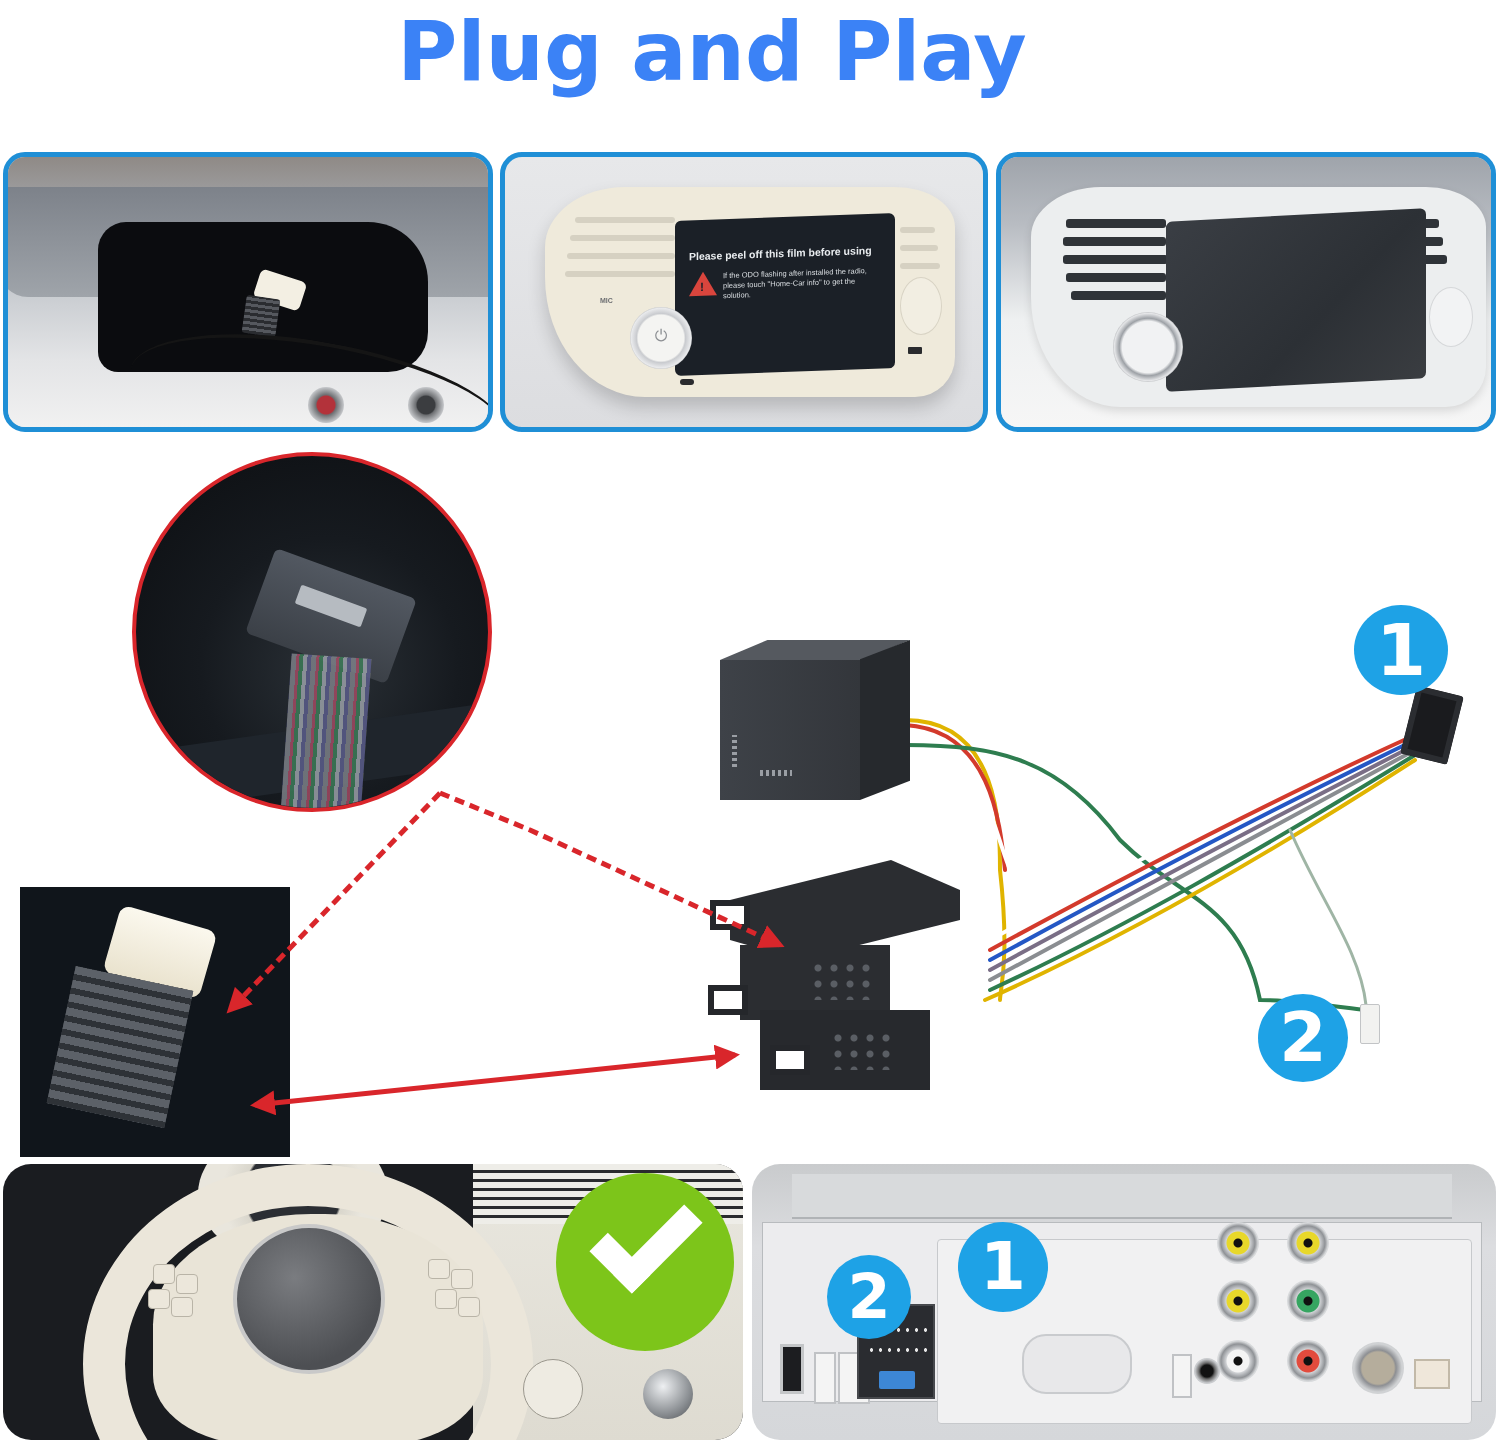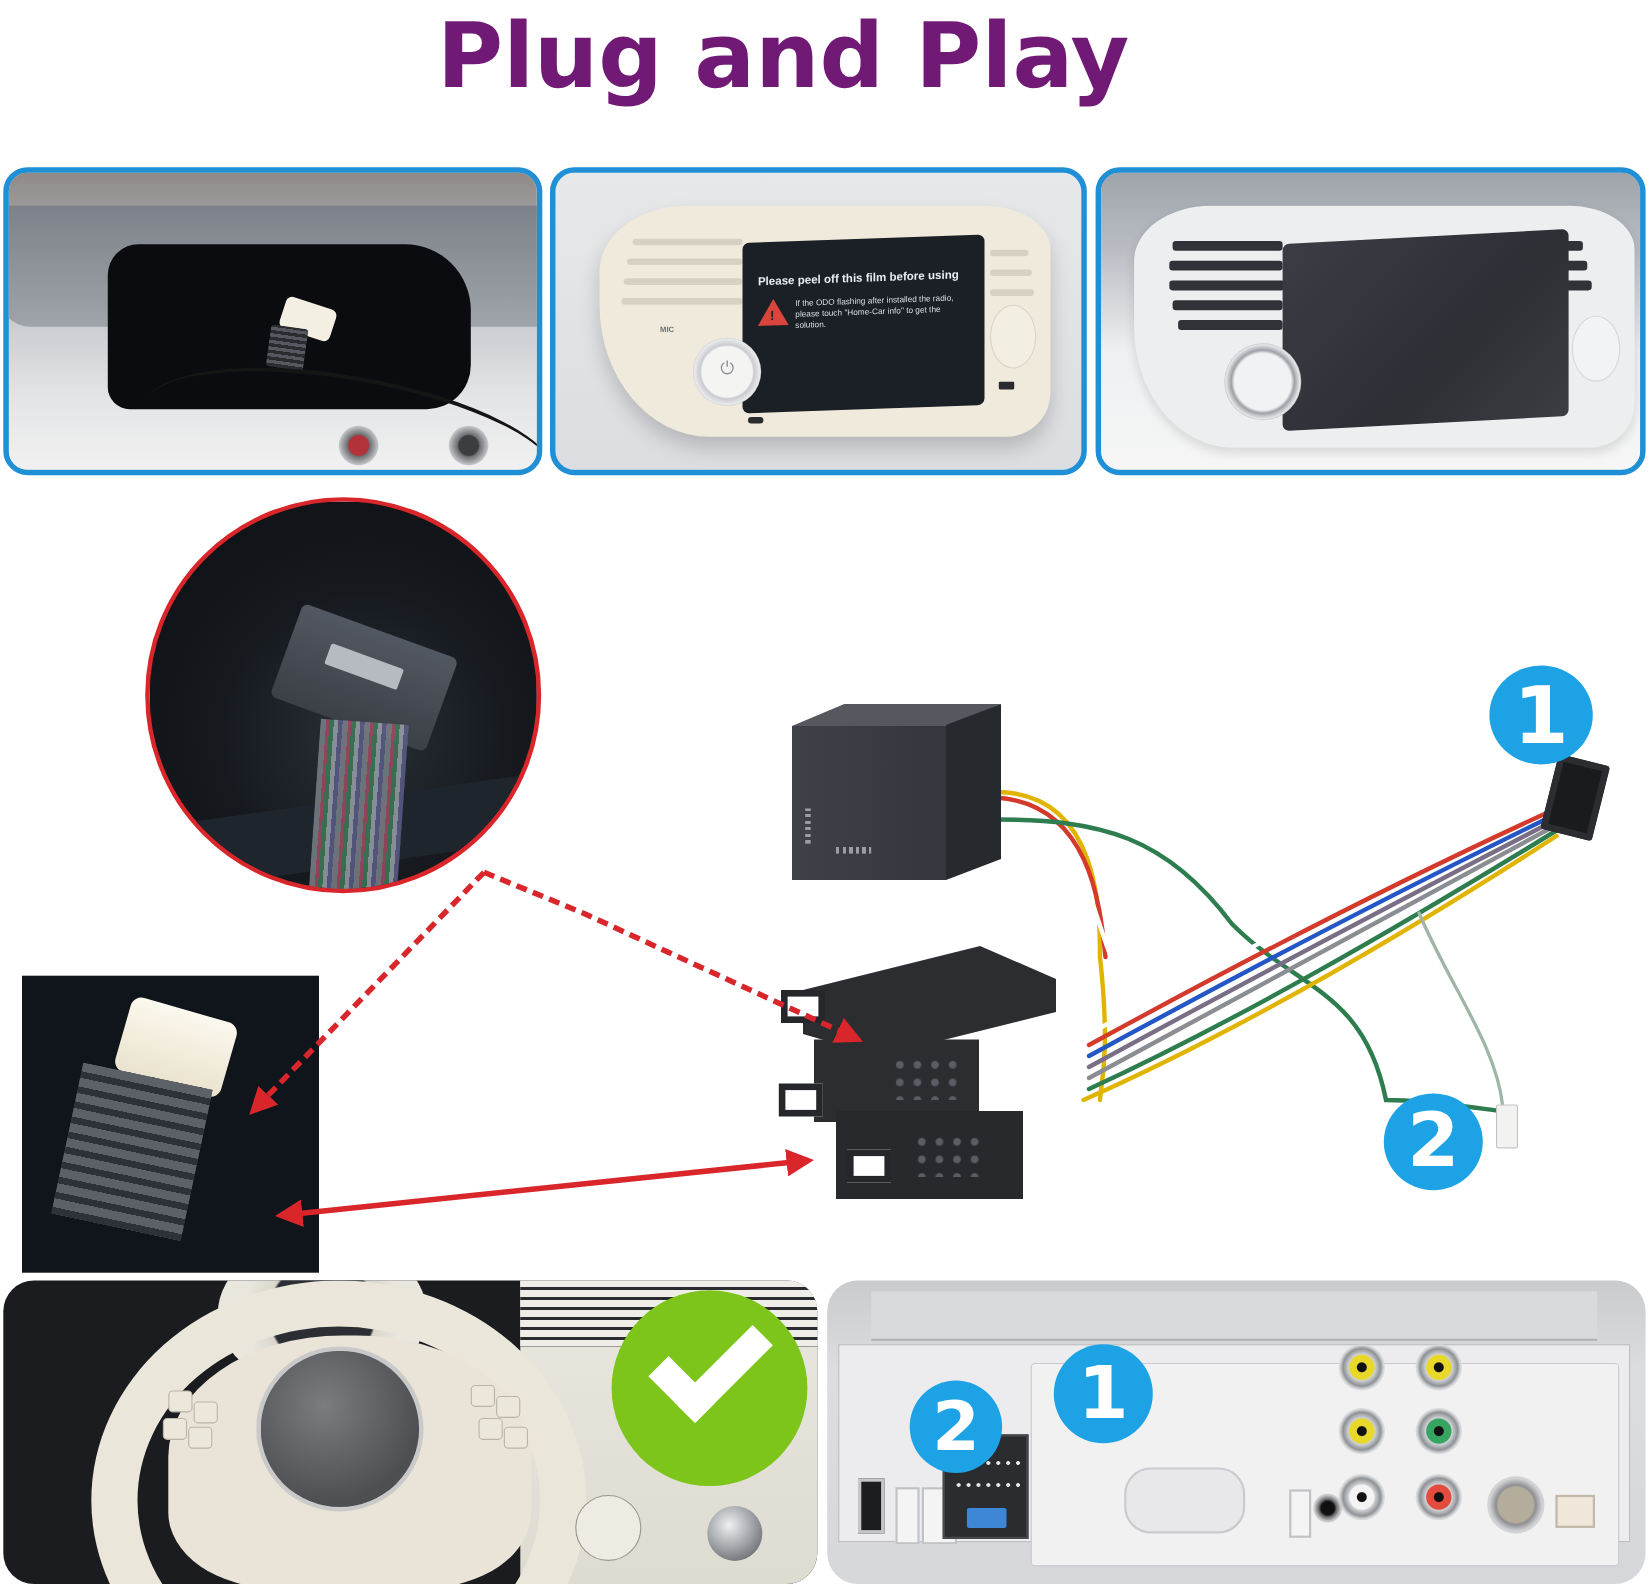--- a/index.html
+++ b/index.html
@@ -2,21 +2,21 @@
 <html><head>
   <meta charset="utf-8">
   <style>
     * { box-sizing: border-box; margin: 0; padding: 0; }
     html, body { width: 1500px; height: 1445px; background: #ffffff; overflow: hidden; }
     body { position: relative; font-family: "Liberation Sans", "DejaVu Sans", sans-serif; }
 
     
     .title {
       position: absolute; left: 0; top: 2px; width: 1424px; height: 100px;
-      text-align: center; color: #701a75; font-weight: 700;
+      text-align: center; color: #3b82f6; font-weight: 700;
       font-size: 82px; line-height: 100px; letter-spacing: 0px;
       font-family: "DejaVu Sans", sans-serif;
     }
 
     
     .panel {
       position: absolute; top: 152px; height: 280px;
       border: 5px solid #1f8fd6; border-radius: 22px; overflow: hidden;
       background: #d6d9dc;
     }

